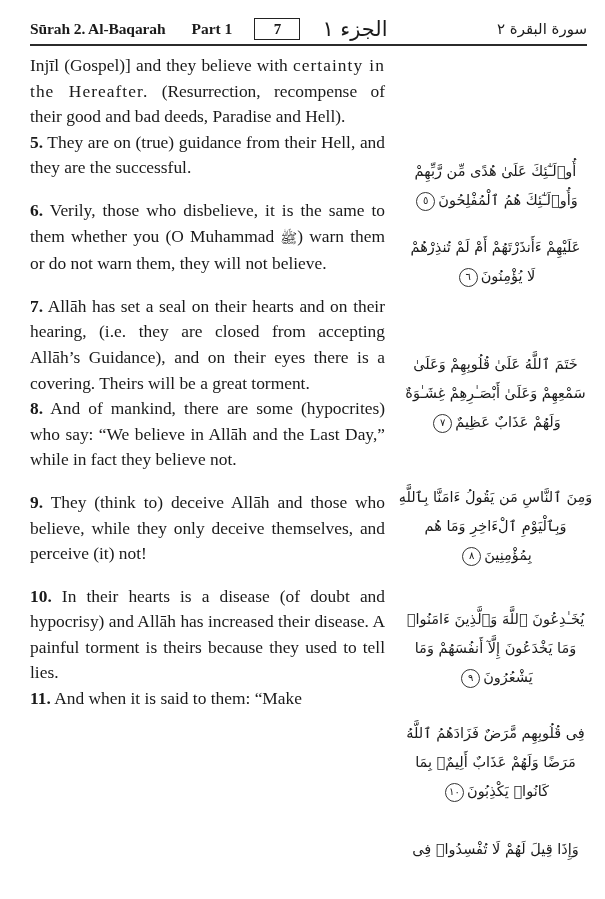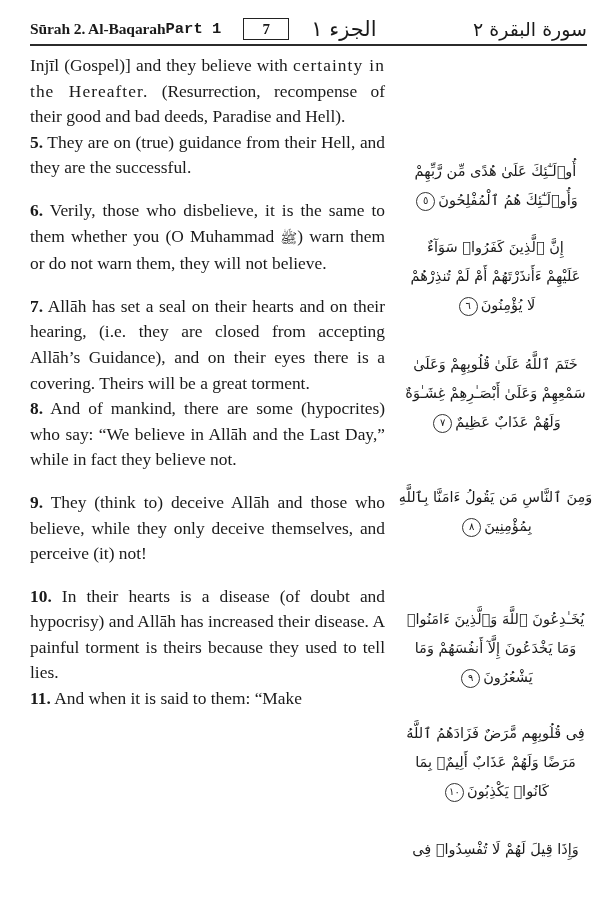--- a/index.html
+++ b/index.html
@@ -37,21 +37,21 @@
     font-weight: bold;
     font-size: 15.5px;
     white-space: nowrap;
   }
 
   .head-surah-en {
     letter-spacing: -0.1px;
   }
 
   .head-part {
-    font-family: Liberation Mono, monospace;
+    margin-left: 26px;
   }
 
   .page-number-box {
     margin-left: 22px;
     border: 1.6px solid #222;
     min-width: 46px;
     height: 22px;
     line-height: 20px;
     text-align: center;
     font-size: 15px;
@@ -63,21 +63,21 @@
     margin-left: 22px;
     font-family: "DejaVu Sans", sans-serif;
     font-size: 21px;
     font-weight: normal;
     direction: rtl;
   }
 
   .head-surah-ar {
     margin-left: auto;
     font-family: "DejaVu Sans", sans-serif;
-    font-size: 19px;
+    font-size: 15px;
     font-weight: normal;
     direction: rtl;
   }
 
   .head-rule {
     position: absolute;
     top: 44px;
     left: 30px;
     right: 18px;
     height: 0;
@@ -236,33 +236,33 @@
     </div>
 
     <div class="col-arabic">
 
       <div class="ayah-block" style="top: 104px;">
         <span class="ayah-line">أُو۟لَـٰٓئِكَ عَلَىٰ هُدًى مِّن رَّبِّهِمْ</span>
         <span class="ayah-line"><span>وَأُو۟لَـٰٓئِكَ هُمُ ٱلْمُفْلِحُونَ</span><span class="ayah-mark">٥</span></span>
       </div>
 
       <div class="ayah-block" style="top: 180px;">
-        <span class="ayah-line">إِنَّ ٱلَّذِينَ كَفَرُوا۟ سَوَآءٌ</span>
         <span class="ayah-line">عَلَيْهِمْ ءَأَنذَرْتَهُمْ أَمْ لَمْ تُنذِرْهُمْ</span>
         <span class="ayah-line"><span>لَا يُؤْمِنُونَ</span><span class="ayah-mark">٦</span></span>
       </div>
 
       <div class="ayah-block" style="top: 297px;">
         <span class="ayah-line">خَتَمَ ٱللَّهُ عَلَىٰ قُلُوبِهِمْ وَعَلَىٰ</span>
         <span class="ayah-line">سَمْعِهِمْ وَعَلَىٰ أَبْصَـٰرِهِمْ غِشَـٰوَةٌ</span>
         <span class="ayah-line"><span>وَلَهُمْ عَذَابٌ عَظِيمٌ</span><span class="ayah-mark">٧</span></span>
       </div>
 
       <div class="ayah-block" style="top: 430px;">
         <span class="ayah-line">وَمِنَ ٱلنَّاسِ مَن يَقُولُ ءَامَنَّا بِٱللَّهِ</span>
+        <span class="ayah-line">وَبِٱلْيَوْمِ ٱلْءَاخِرِ وَمَا هُم</span>
         <span class="ayah-line"><span>بِمُؤْمِنِينَ</span><span class="ayah-mark">٨</span></span>
       </div>
 
       <div class="ayah-block" style="top: 552px;">
         <span class="ayah-line">يُخَـٰدِعُونَ ٱللَّهَ وَٱلَّذِينَ ءَامَنُوا۟</span>
         <span class="ayah-line">وَمَا يَخْدَعُونَ إِلَّآ أَنفُسَهُمْ وَمَا</span>
         <span class="ayah-line"><span>يَشْعُرُونَ</span><span class="ayah-mark">٩</span></span>
       </div>
 
       <div class="ayah-block" style="top: 666px;">

